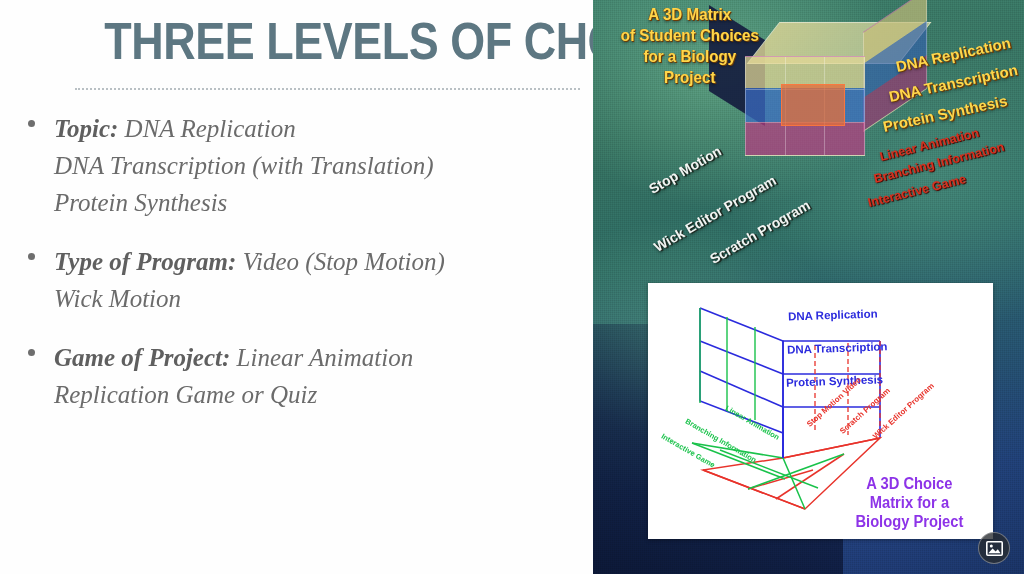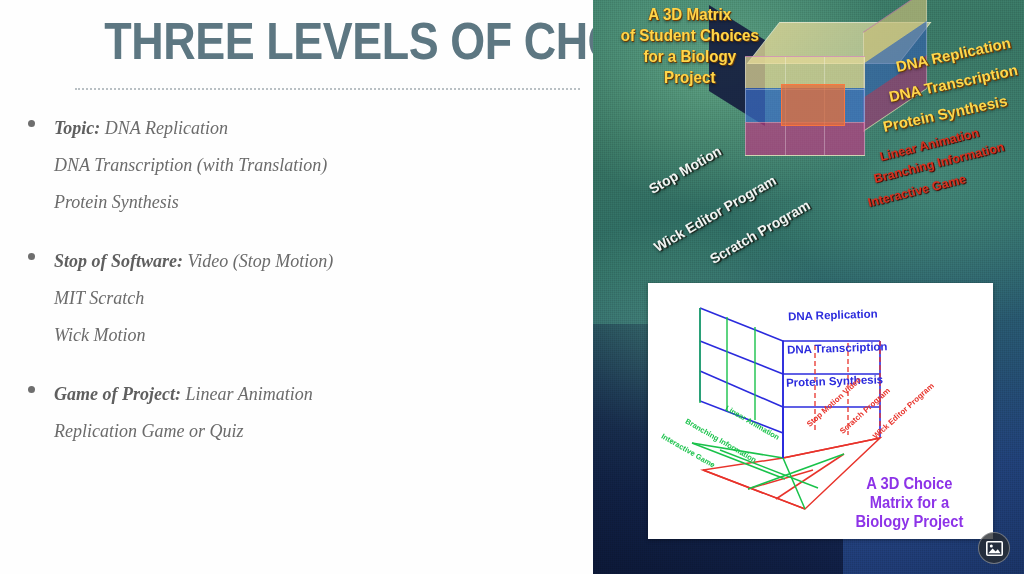--- a/index.html
+++ b/index.html
@@ -33,21 +33,21 @@
 
   .bullets{position:absolute;left:10px;top:110px;width:580px;}
   .bullet{position:relative;margin-bottom:22px;padding-left:44px;}
   .dot{
     position:absolute;left:18px;top:10px;width:7px;height:7px;border-radius:50%;
     background:#6e6e6e;
   }
   .line{
     font-family:"Liberation Serif",serif;
     font-style:italic;
-    font-size:18px;
+    font-size:25px;
     line-height:37px;
     color:#6b6b6b;
     white-space:nowrap;
   }
   .line b{font-weight:bold;font-style:italic;color:#5f5f5f;}
 
   
   .panel{
     position:absolute;left:593px;top:0;width:431px;height:574px;overflow:hidden;
     background:
@@ -174,22 +174,21 @@
 
       <div class="bullet">
         <span class="dot"></span>
         <div class="line"><b>Topic:</b><span> DNA Replication</span></div>
         <div class="line">DNA Transcription (with Translation)</div>
         <div class="line">Protein Synthesis</div>
       </div>
 
       <div class="bullet">
         <span class="dot"></span>
-        <div class="line"><b>Stop of Software:</b><span> Video (Stop Motion)</span></div>
-        <div class="line">MIT Scratch</div>
+        <div class="line"><b>Type of Program:</b><span> Video (Stop Motion)</span></div>
         <div class="line">Wick Motion</div>
       </div>
 
       <div class="bullet">
         <span class="dot"></span>
         <div class="line"><b>Game of Project:</b><span> Linear Animation</span></div>
         <div class="line">Replication Game or Quiz</div>
       </div>
 
     </div>

